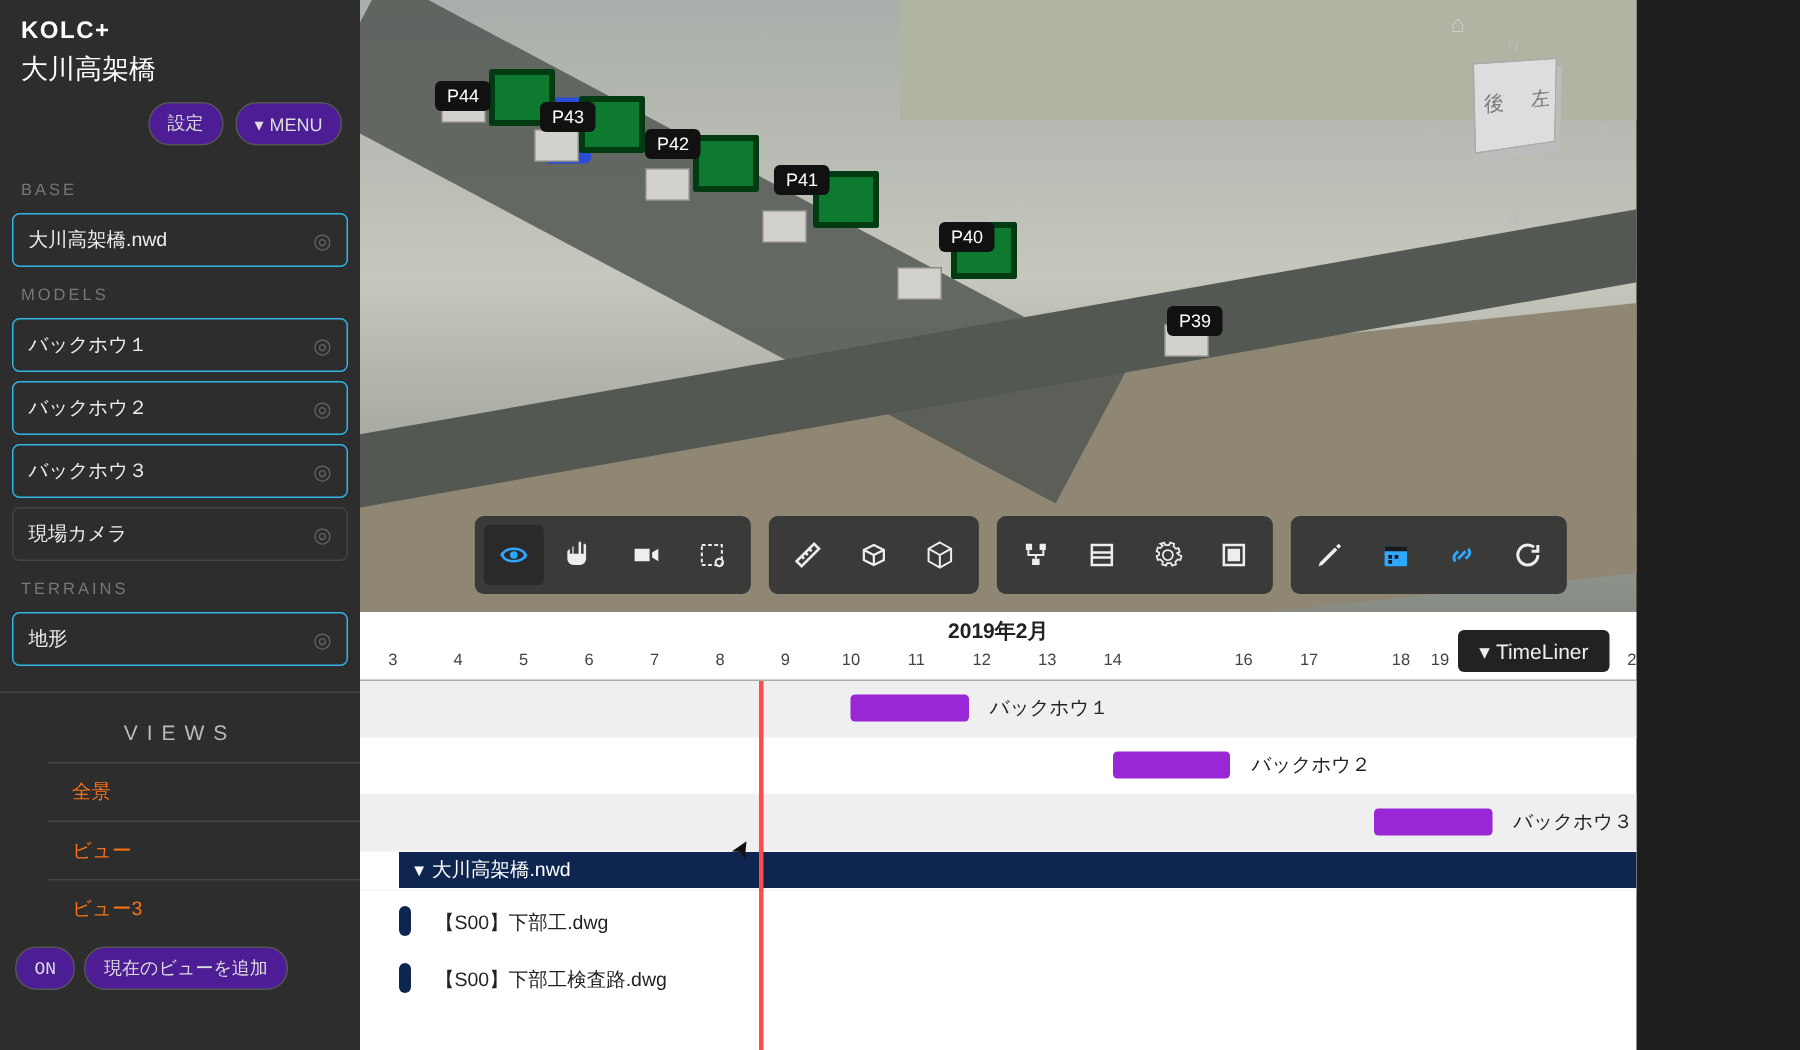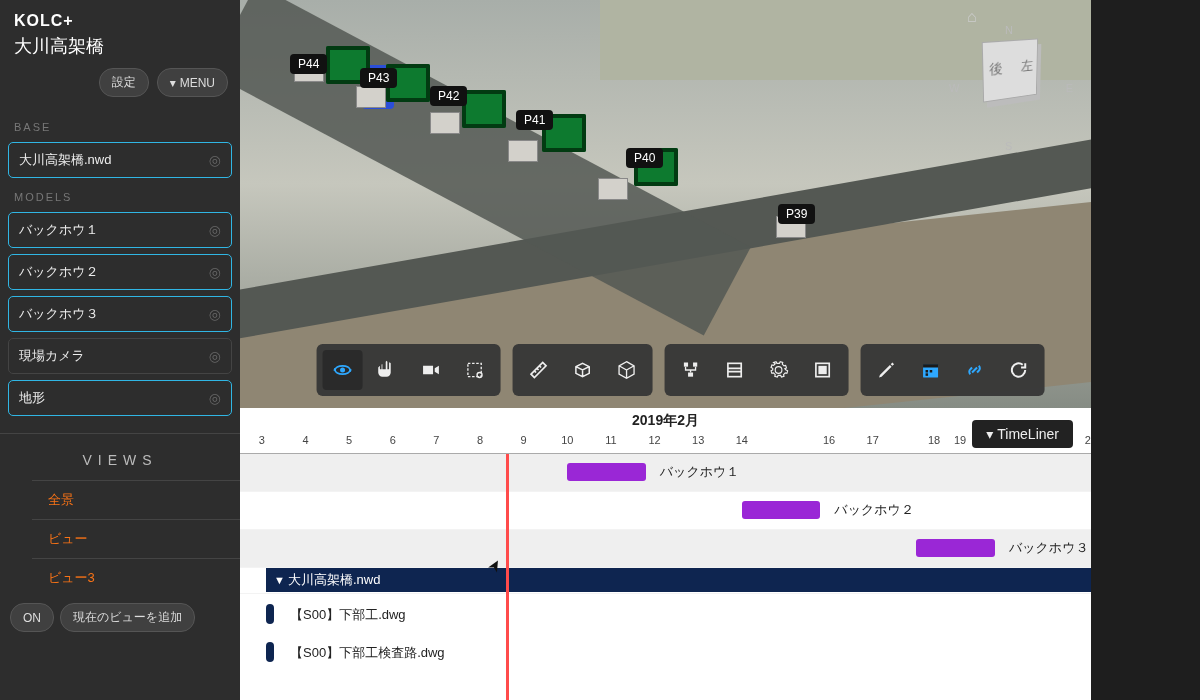--- a/index.html
+++ b/index.html
@@ -4,29 +4,29 @@
 <style>
   * { margin:0; padding:0; box-sizing:border-box; font-family:"Segoe UI","Hiragino Kaku Gothic ProN","Meiryo",sans-serif; }
   html,body { width:1200px; height:700px; overflow:hidden; background:#1e1e1e; }
   #app { width:1091px; height:700px; position:relative; display:flex; }
   
   #sidebar { width:240px; height:700px; background:#2d2d2d; color:#ddd; display:flex; flex-direction:column; font-size:13px; position:relative; z-index:5;}
   #sb-top { padding:12px 14px 4px 14px; }
   #logo { font-weight:700; letter-spacing:1px; font-size:16px; color:#fff;}
   #proj { font-size:18px; color:#fff; margin-top:4px; font-weight:500;}
   #top-btns { display:flex; justify-content:flex-end; gap:8px; padding:6px 12px 14px 12px;}
-  .hbtn { background:#404040; border:1px solid #555; color:#ddd; padding:5px 12px; font-size:12px; border-radius:14px; display:flex; align-items:center; gap:4px; cursor:pointer;}
+  .hbtn { background:#4c1d95; border:1px solid #555; color:#ddd; padding:5px 12px; font-size:12px; border-radius:14px; display:flex; align-items:center; gap:4px; cursor:pointer;}
   .sec-label { padding:10px 14px 6px 14px; color:#777; letter-spacing:2px; font-size:11px;}
   .item { margin:3px 8px; border:1px solid #30b6e4; border-radius:5px; padding:8px 10px; display:flex; align-items:center; justify-content:space-between; cursor:pointer; color:#eee;}
   .item.noborder { border:1px solid #444; }
   .item .gicon { color:#666; font-size:14px;}
   .views-head { text-align:center; letter-spacing:6px; color:#bbb; padding:18px 0 12px 0; border-top:1px solid #444; margin-top:14px; font-size:14px;}
   .vitem { padding:10px 16px; border-top:1px solid #444; cursor:pointer; color:#f97316;margin-left:32px;}
   #sb-bottom { display:flex; gap:6px; padding:6px 10px 0 10px;}
-  #sb-bottom .hbtn { flex-shrink:0; }
+  #sb-bottom .hbtn { flex-shrink:0;font-family:Liberation Mono, monospace; }
   
   #main { position:relative; flex:1; height:700px; display:flex; flex-direction:column; }
   #view3d { position:relative; flex:0 0 408px; background:linear-gradient(180deg,#a8aea9 0%, #c6c7bd 45%, #868c84 100%); overflow:hidden;}
   
   .road { position:absolute; background:#545853; transform-origin:center; }
   .dirt { position:absolute; background:#8f8673; }
   .field { position:absolute; background:#b0b4a2; }
   .plabel { position:absolute; background:#111; color:#fff; font-size:12px; padding:3px 8px; border-radius:4px; font-weight:500;}
   .pier { position:absolute; background:#0d7a2f; width:44px; height:38px; border-radius:2px; box-shadow:inset 0 0 0 4px #023b12;}
   .base { position:absolute; background:#d3d1cb; width:30px; height:22px; border:1px solid #888;}
@@ -101,20 +101,21 @@
     </div>
     <div class="item">
       <span>バックホウ３</span>
         <span class="gicon">◎</span>
     </div>
     <div class="item noborder">
       <span>現場カメラ</span>
         <span class="gicon">◎</span>
     </div>
 
+    <div class="sec-label">TERRAINS</div>
     <div class="item">
       <span>地形</span>
         <span class="gicon">◎</span>
     </div>
 
     <div class="views-head">VIEWS</div>
     <div class="vitem">全景</div>
     <div class="vitem">ビュー</div>
     <div class="vitem">ビュー3</div>
 

